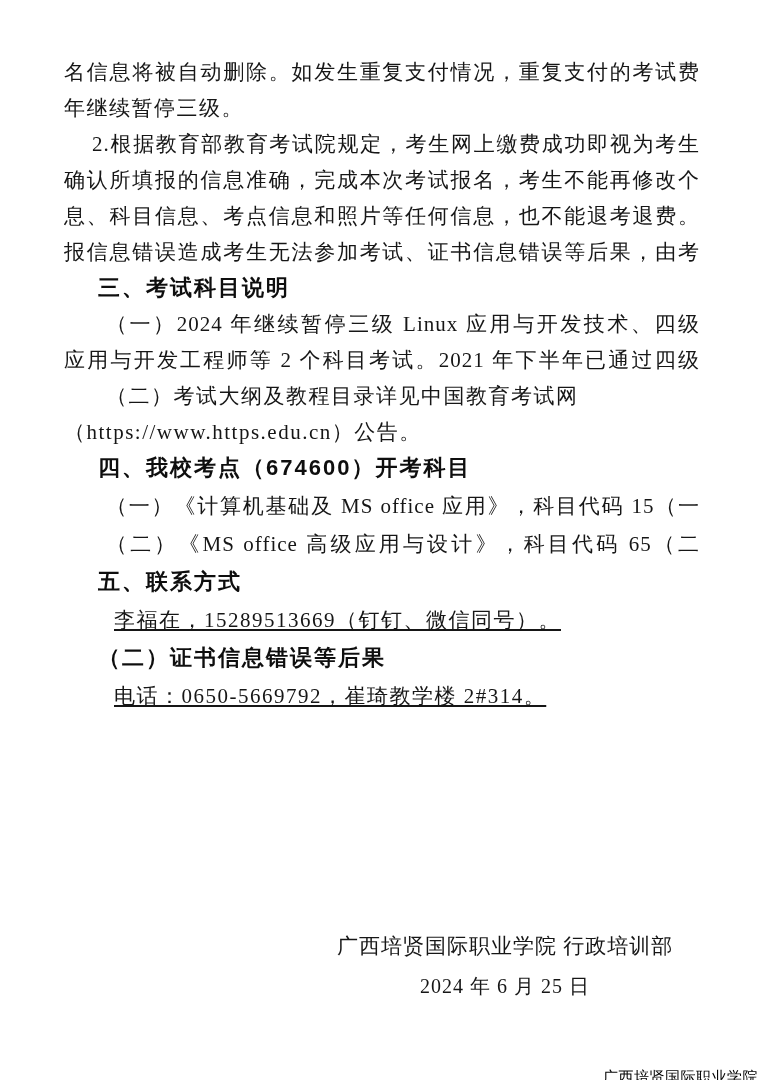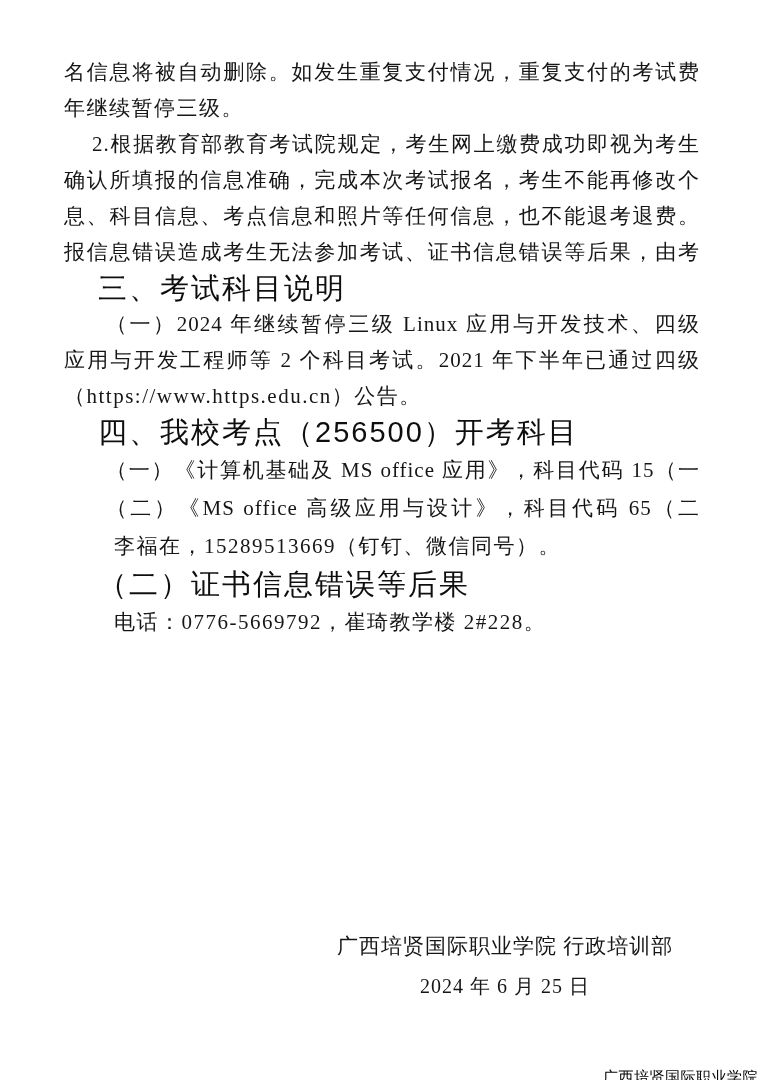--- a/index.html
+++ b/index.html
@@ -25,30 +25,30 @@
     white-space: nowrap;
   }
   .line.fill {
     white-space: normal;
     text-align: justify;
     text-align-last: justify;
     letter-spacing: 1px;
   }
   .line.heading, .line.sub {
     font-family: "Liberation Sans", "DejaVu Sans", sans-serif;
-    font-weight: 400;
-    font-size: 29px;
+    font-weight: 700;
+    font-size: 22px;
     padding-left: 34px;
     letter-spacing: 2px;
     color: #0e0e0e;
   }
   .line.spaced { margin-top: 2px; }
   .indent-num   { padding-left: 28px; }
   .indent-paren { padding-left: 42px; }
-  .indent-two   { padding-left: 50px; }
+  .indent-two   { padding-left: 50px; text-decoration: underline; }
 
   .signature-block {
     position: absolute;
     top: 926px; left: 0;
     width: 764px;
     text-align: center;
     transform: translateX(123px);
   }
   .sig-org {
     line-height: 40px;
@@ -76,27 +76,29 @@
   <div>
       <div class="line  fill">名信息将被自动删除。如发生重复支付情况，重复支付的考试费将全</div>
       <div class="line">年继续暂停三级。</div>
       <div class="line  indent-num fill">2.根据教育部教育考试院规定，考生网上缴费成功即视为考生已</div>
       <div class="line  fill">确认所填报的信息准确，完成本次考试报名，考生不能再修改个人信</div>
       <div class="line  fill">息、科目信息、考点信息和照片等任何信息，也不能退考退费。因填</div>
       <div class="line  fill">报信息错误造成考生无法参加考试、证书信息错误等后果，由考生自</div>
       <div class="line heading">三、考试科目说明</div>
       <div class="line  indent-paren fill">（一）2024 年继续暂停三级 Linux 应用与开发技术、四级 Linux</div>
       <div class="line  fill">应用与开发工程师等 2 个科目考试。2021 年下半年已通过四级 Linux</div>
+      <div class="line  indent-paren">（二）考试大纲及教程目录详见中国教育考试网</div>
       <div class="line">（https://www.https.edu.cn）公告。</div>
-      <div class="line heading">四、我校考点（256500）开考科目</div>
+      <div class="line heading">四、我校考点（674600）开考科目</div>
       <div class="line  indent-paren fill spaced">（一）《计算机基础及 MS office 应用》，科目代码 15（一级）。</div>
       <div class="line  indent-paren fill spaced">（二）《MS office 高级应用与设计》，科目代码 65（二级）。</div>
+      <div class="line heading spaced">五、联系方式</div>
       <div class="line  indent-two spaced">李福在，15289513669（钉钉、微信同号）。</div>
       <div class="line sub spaced">（二）证书信息错误等后果</div>
-      <div class="line  indent-two spaced">电话：0776-5669792，崔琦教学楼 2#228。</div>
+      <div class="line  indent-two spaced">电话：0650-5669792，崔琦教学楼 2#314。</div>
     </div>
 </div>
 
 <div class="signature-block">
   <div class="sig-org">广西培贤国际职业学院 行政培训部</div>
   <div class="sig-date">2024 年 6 月 25 日</div>
 </div>
 
 <div class="watermark">广西培贤国际职业学院</div>
 

